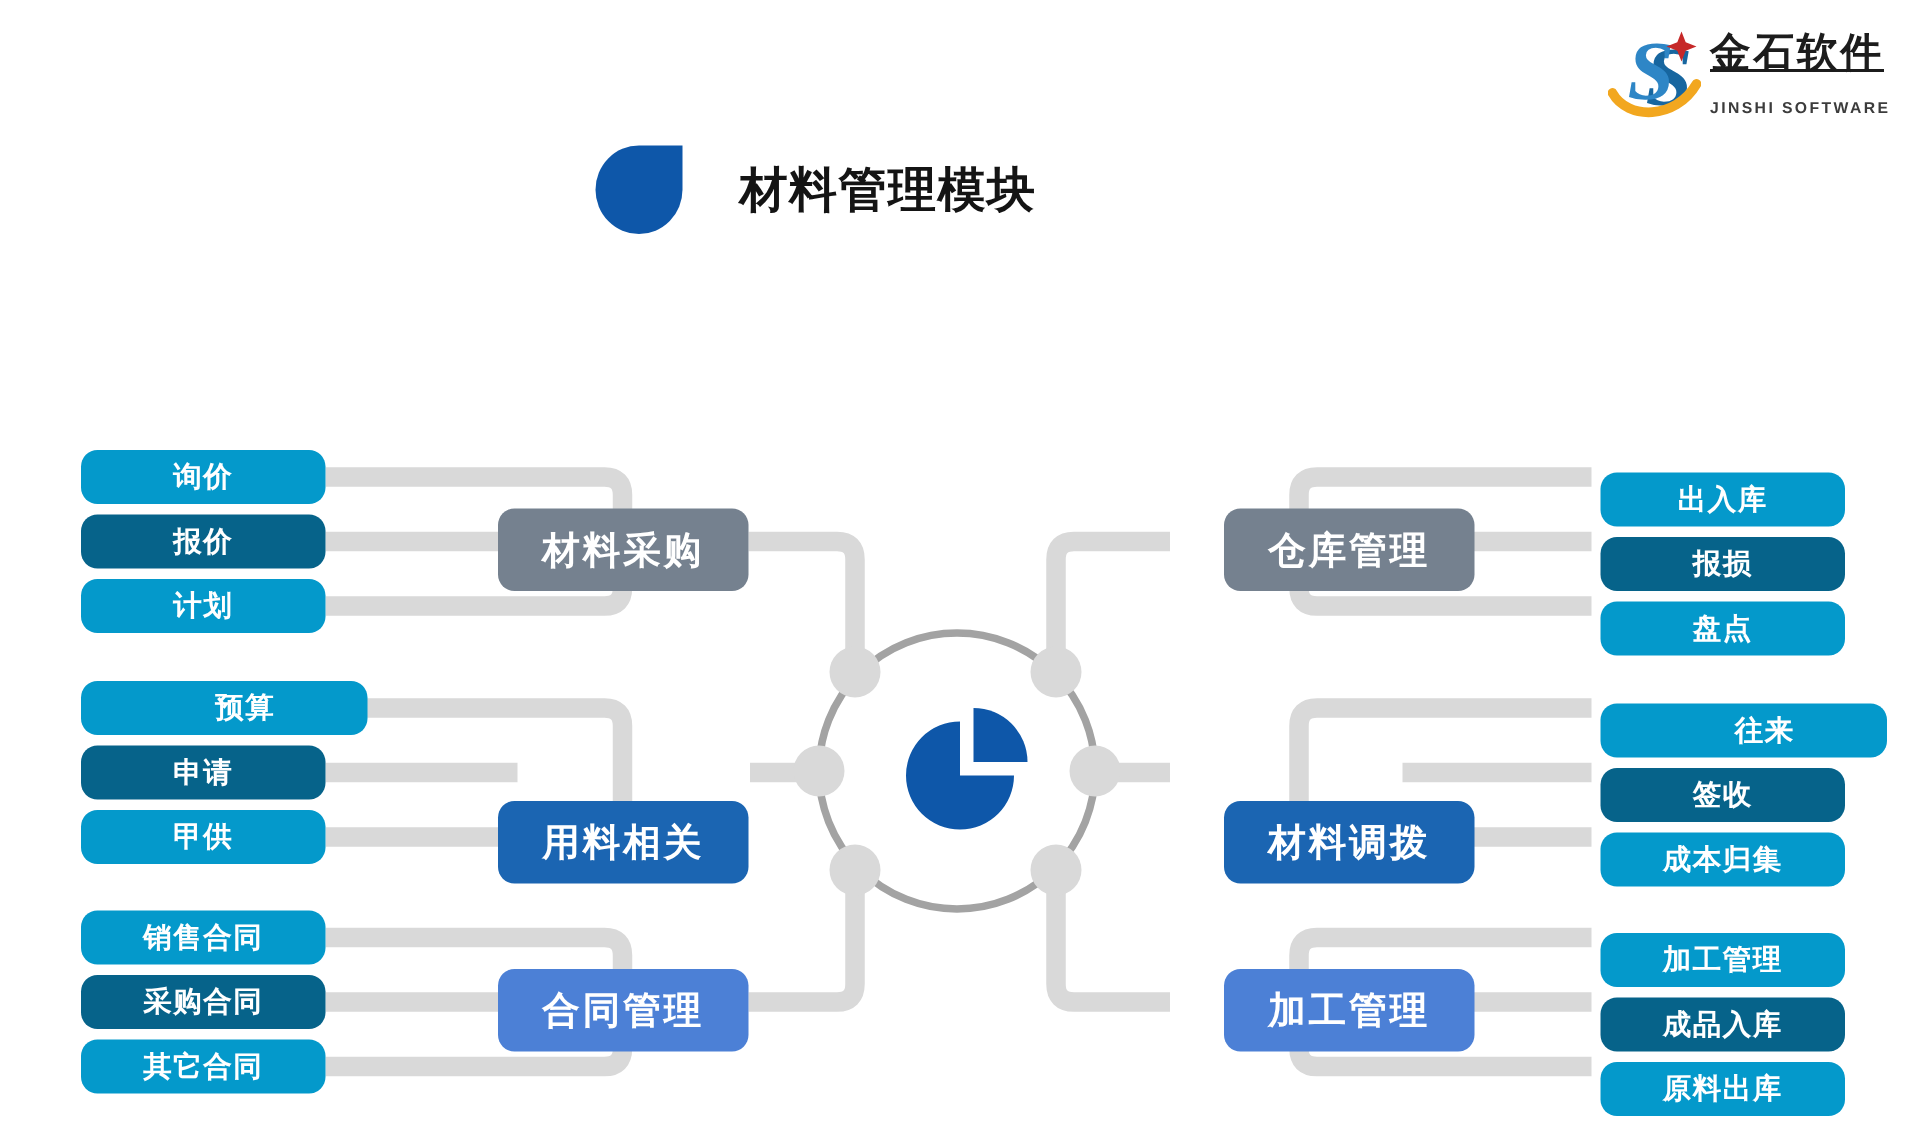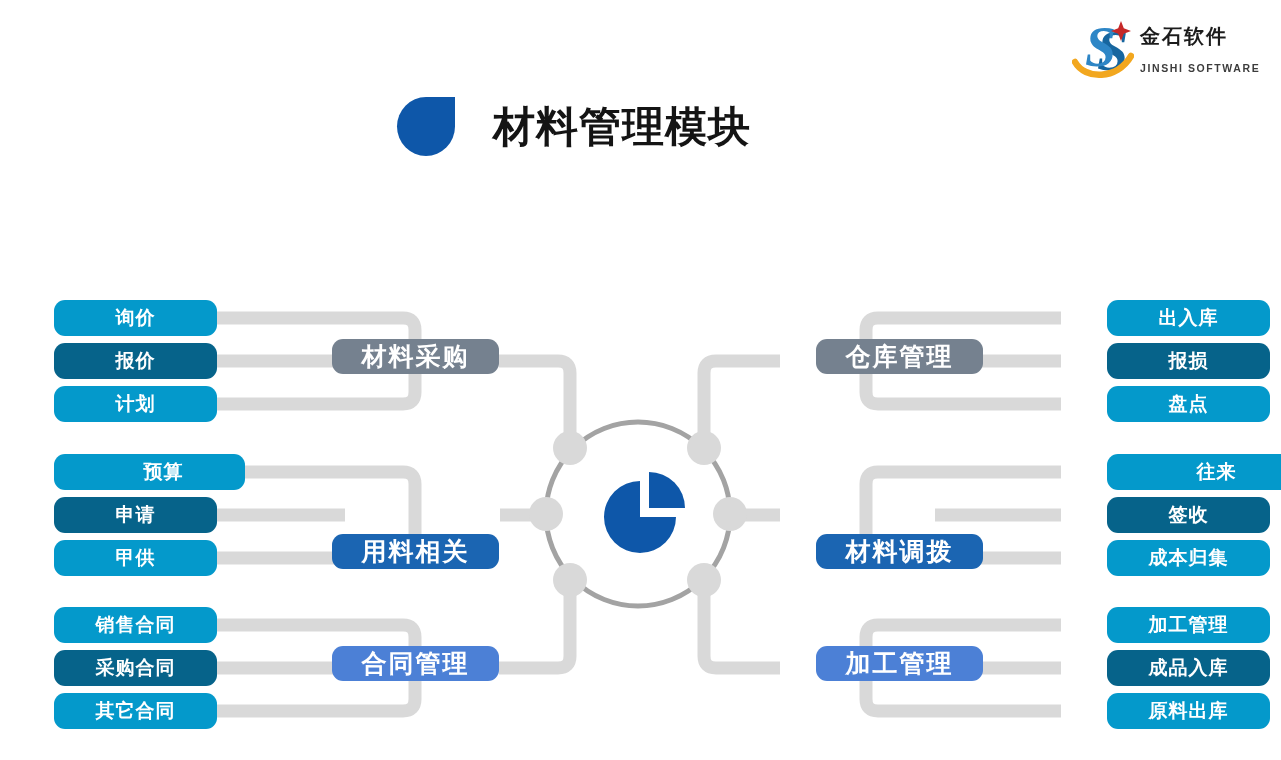--- a/index.html
+++ b/index.html
@@ -3,39 +3,39 @@
 <meta charset="utf-8">
 <style>
   html,body{margin:0;padding:0;}
   body{
     width:1281px;height:760px;position:relative;background:#ffffff;overflow:hidden;
     font-family:"Liberation Sans","DejaVu Sans",sans-serif;
   }
   
   .logo{position:absolute;left:1072px;top:14px;display:flex;align-items:center;gap:6px;}
   .logo-texts{display:flex;flex-direction:column;align-items:flex-start;}
-  .logo-cn{font-size:20px;font-weight:800;color:#1c1c1c;letter-spacing:2px;line-height:1.15;}
+  .logo-cn{font-size:27px;font-weight:800;color:#1c1c1c;letter-spacing:2px;line-height:1.15;text-decoration:underline;}
   .logo-en{font-size:10.5px;font-weight:700;color:#3c3c3c;letter-spacing:1.6px;margin-top:14px;}
   .title-wrap{position:absolute;left:397px;top:97px;display:flex;align-items:center;}
   .drop{
     width:58px;height:59px;background:var(--accent);
     border-radius:50% 0 50% 50%;
   }
-  .page-title{margin:0 0 0 38px;font-size:42px;font-weight:800;color:#141414;letter-spacing:1px;}
+  .page-title{margin:0 0 0 38px;font-size:32px;font-weight:800;color:#141414;letter-spacing:1px;}
   
   .box{position:absolute;display:flex;align-items:center;justify-content:center;color:#ffffff;z-index:3;border-radius:11px;}
   .item{width:163px;height:36px;font-size:19px;font-weight:700;letter-spacing:1px;}
   .item.light{background:var(--item_light);}
   .item.dark{background:var(--item_dark);}
-  .cat{width:167px;height:35px;font-size:25px;font-weight:800;letter-spacing:2px;}
+  .cat{width:167px;height:55px;font-size:25px;font-weight:800;letter-spacing:2px;}
   .cat.gray{background:var(--cat_gray);}
   .cat.blue{background:var(--cat_blue);}
   .cat.lightblue{background:var(--cat_lightblue);}
   
-  .lx{left:54px;} .rx{left:1107px;}
+  .lx{left:54px;} .rx{left:1067px;margin-top:15px;}
   .r1a{top:300px;} .r1b{top:343px;} .r1c{top:386px;}
   .r2a{top:454px;padding-left:28px;} .r2b{top:497px;} .r2c{top:540px;}
   .r3a{top:607px;text-align:right;} .r3b{top:650px;} .r3c{top:693px;}
   .clx{left:332px;} .crx{left:816px;}
   .c1{top:339px;} .c2{top:493px;margin-top:41px;} .c3{top:646px;}
   
   .net{position:absolute;left:0;top:0;z-index:1;}
   .conn{stroke:var(--line);stroke-width:13;fill:none;}
   .ring{stroke:var(--ring);stroke-width:5;fill:none;}
   .node{fill:var(--node);}

